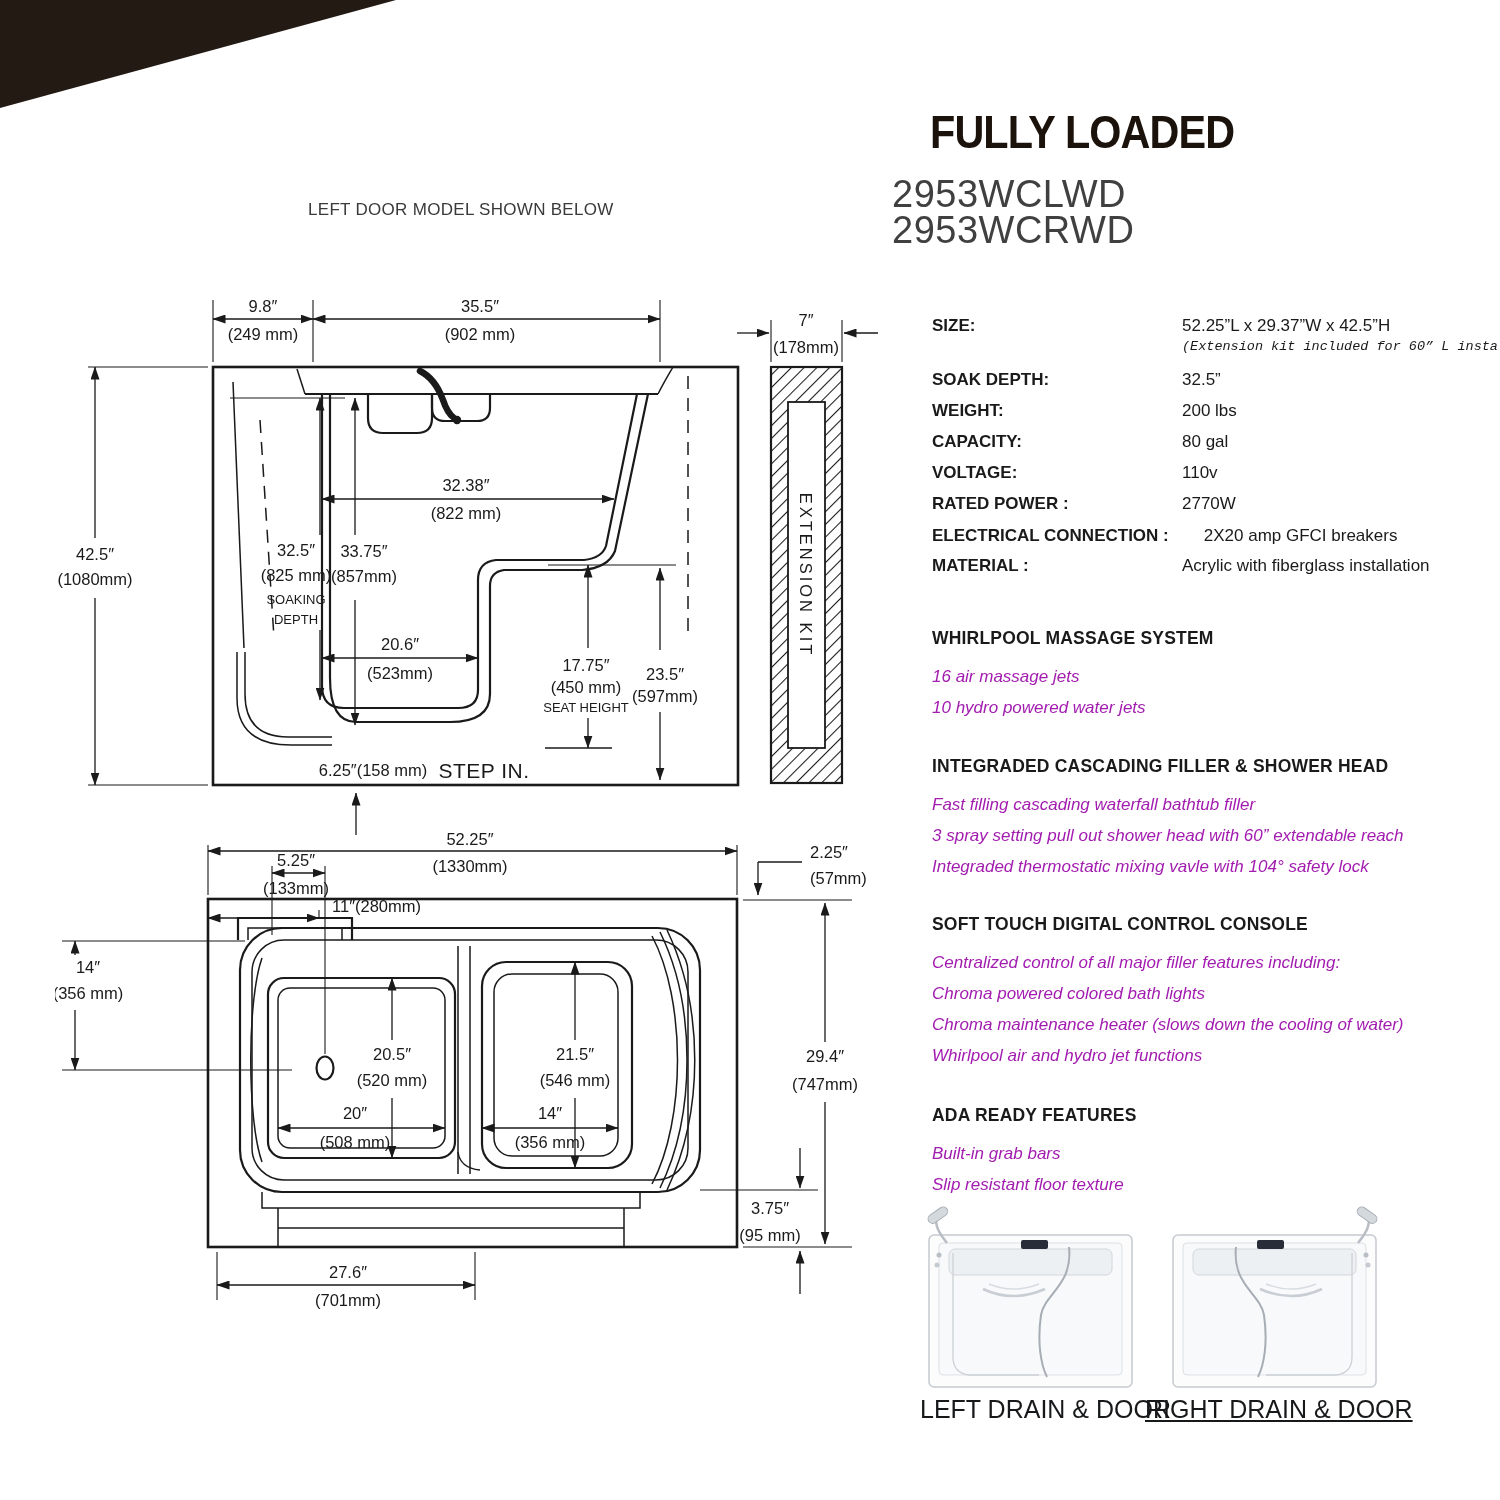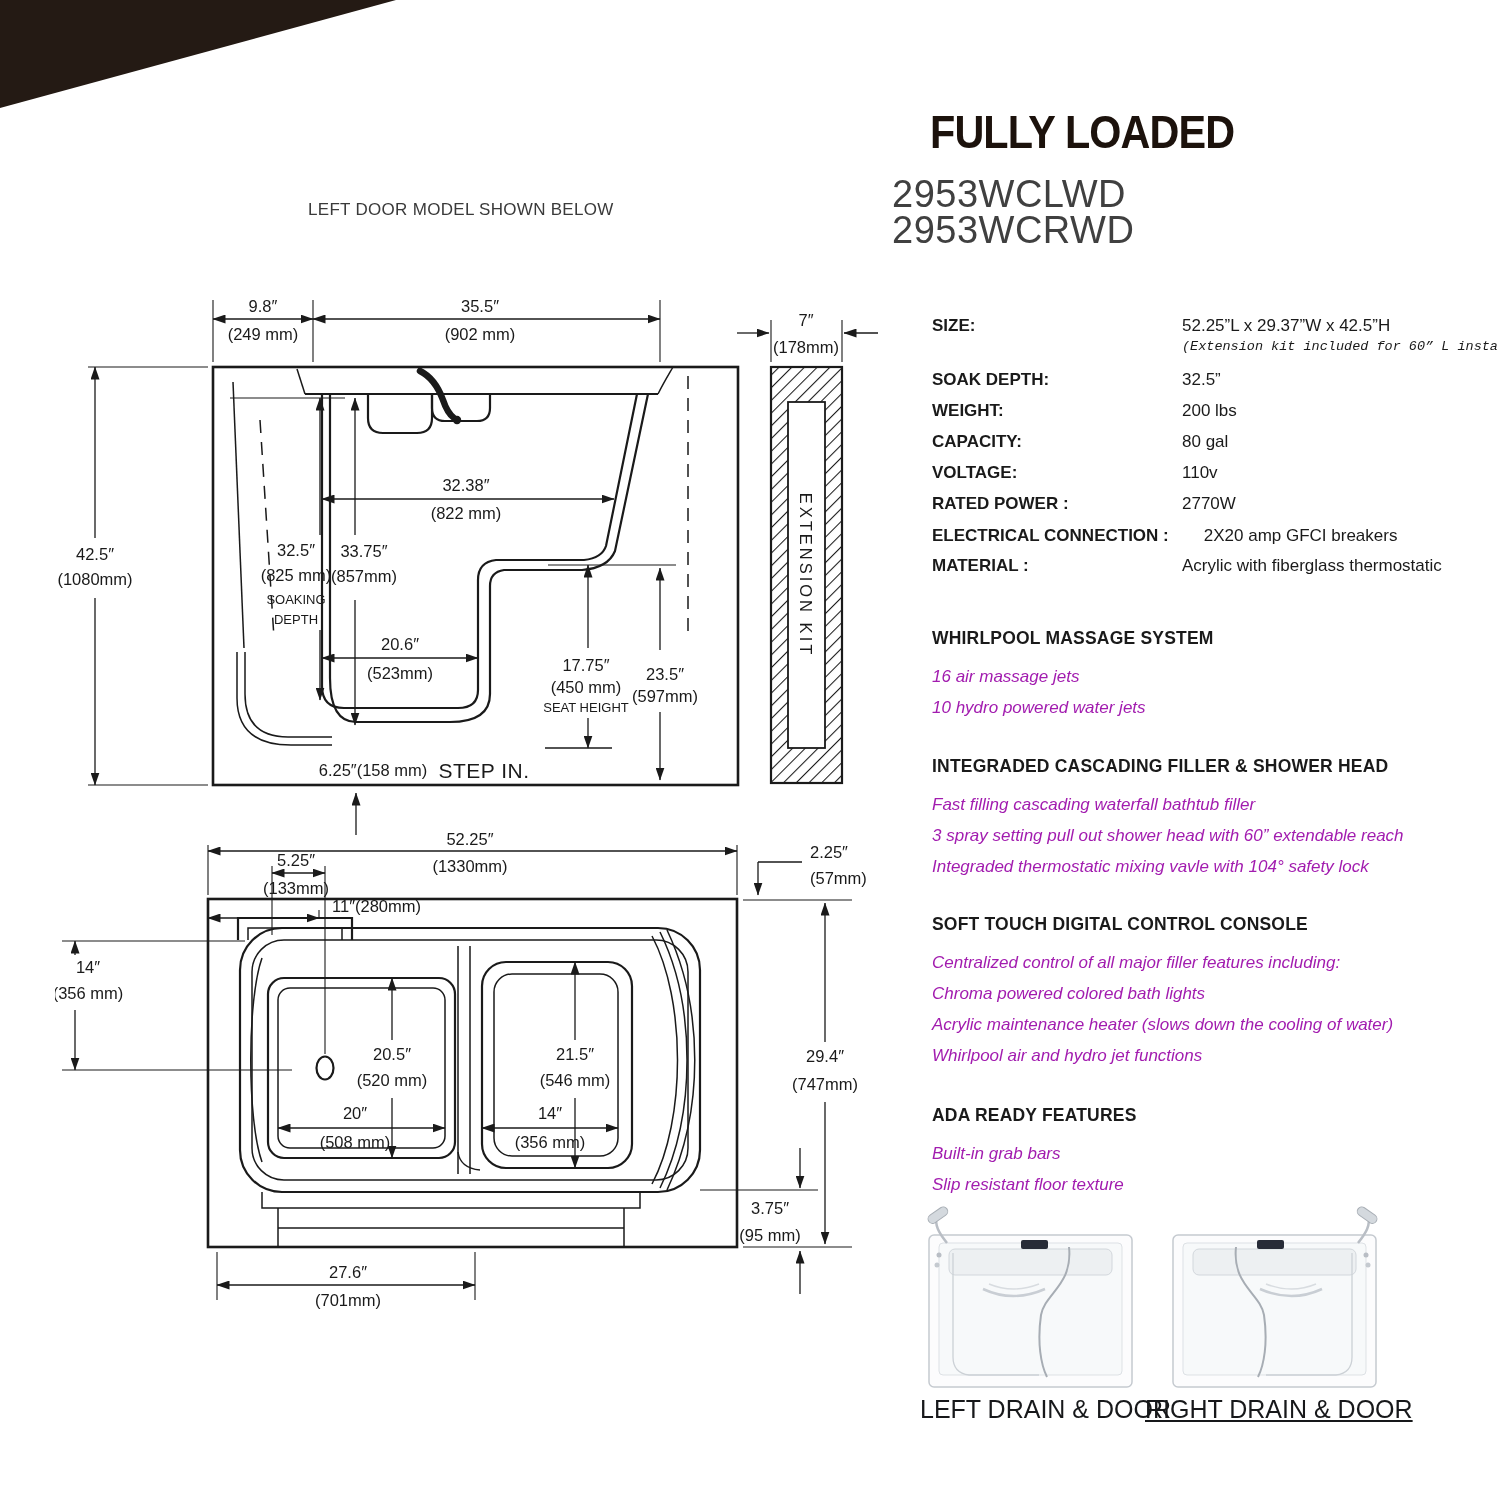--- a/index.html
+++ b/index.html
@@ -79,41 +79,41 @@
   <div class="spec-row" style="top:178px">
     <span class="spec-label">RATED POWER :</span>
     <span class="spec-value">2770W</span>
   </div>
   <div class="spec-row" style="top:210px">
     <span class="spec-label">ELECTRICAL CONNECTION :</span>
     <span class="spec-value">2X20 amp GFCI breakers</span>
   </div>
   <div class="spec-row" style="top:240px">
     <span class="spec-label">MATERIAL :</span>
-    <span class="spec-value">Acrylic with fiberglass thermostatic</span>
+    <span class="spec-value">Acrylic with fiberglass installation</span>
   </div>
 </div>
 
 <div id="features" class="abs">
   <div class="feat" style="top:0">
     <h3>WHIRLPOOL MASSAGE SYSTEM</h3>
     <p>16 air massage jets</p>
     <p>10 hydro powered water jets</p>
   </div>
   <div class="feat" style="top:128px">
     <h3>INTEGRADED CASCADING FILLER &amp; SHOWER HEAD</h3>
     <p>Fast filling cascading waterfall bathtub filler</p>
     <p>3 spray setting pull out shower head with 60” extendable reach</p>
     <p>Integraded thermostatic mixing vavle with 104° safety lock</p>
   </div>
   <div class="feat" style="top:286px">
     <h3>SOFT TOUCH DIGITAL CONTROL CONSOLE</h3>
     <p>Centralized control of all major filler features including:</p>
     <p>Chroma powered colored bath lights</p>
-    <p>Acrylic maintenance heater (slows down the cooling of water)</p>
+    <p>Chroma maintenance heater (slows down the cooling of water)</p>
     <p>Whirlpool air and hydro jet functions</p>
   </div>
   <div class="feat" style="top:477px">
     <h3>ADA READY FEATURES</h3>
     <p>Built-in grab bars</p>
     <p>Slip resistant floor texture</p>
   </div>
 </div>
 
 <svg id="diagram" class="abs" width="850" height="1045" viewBox="55 270 850 1045">

